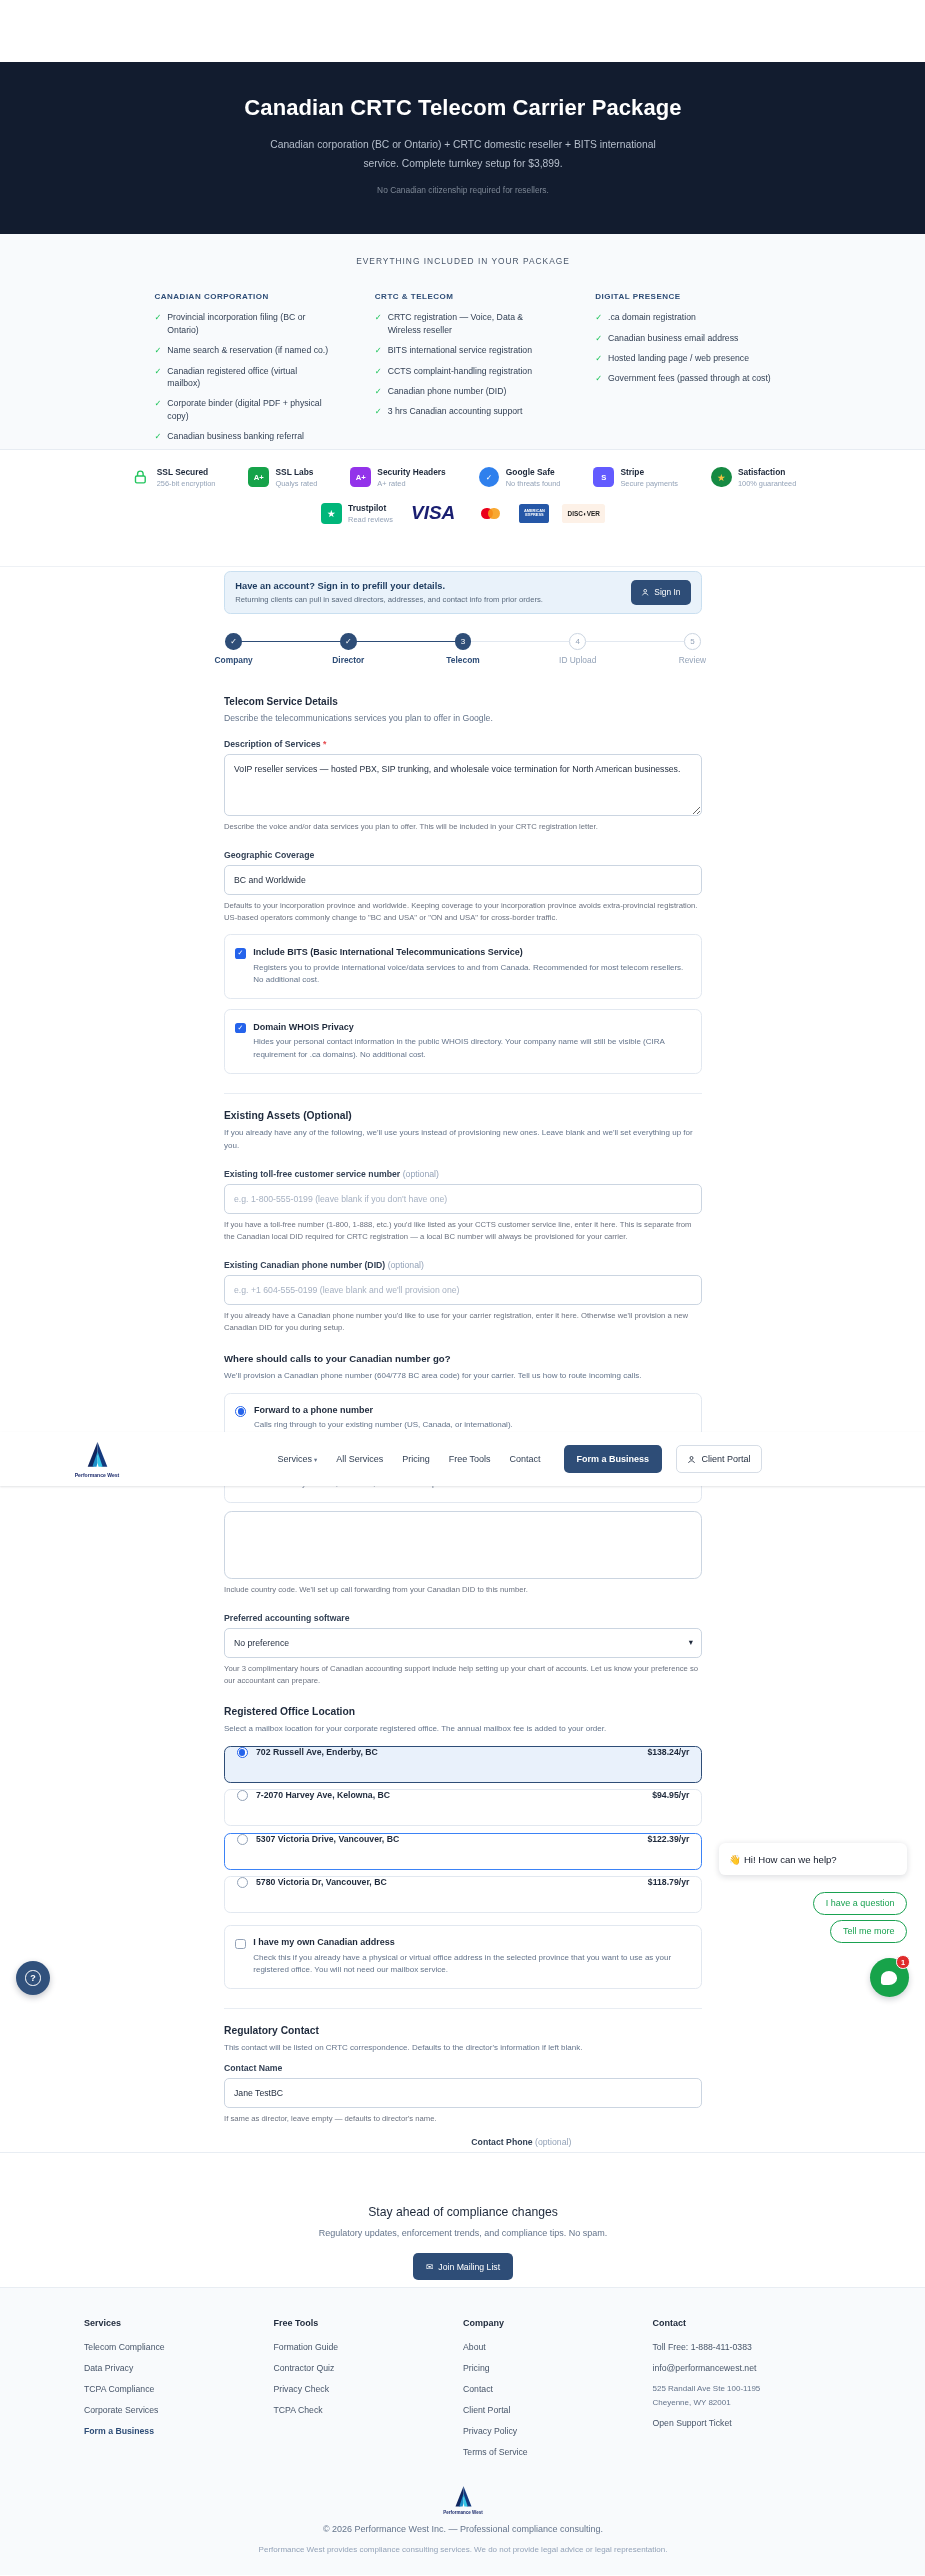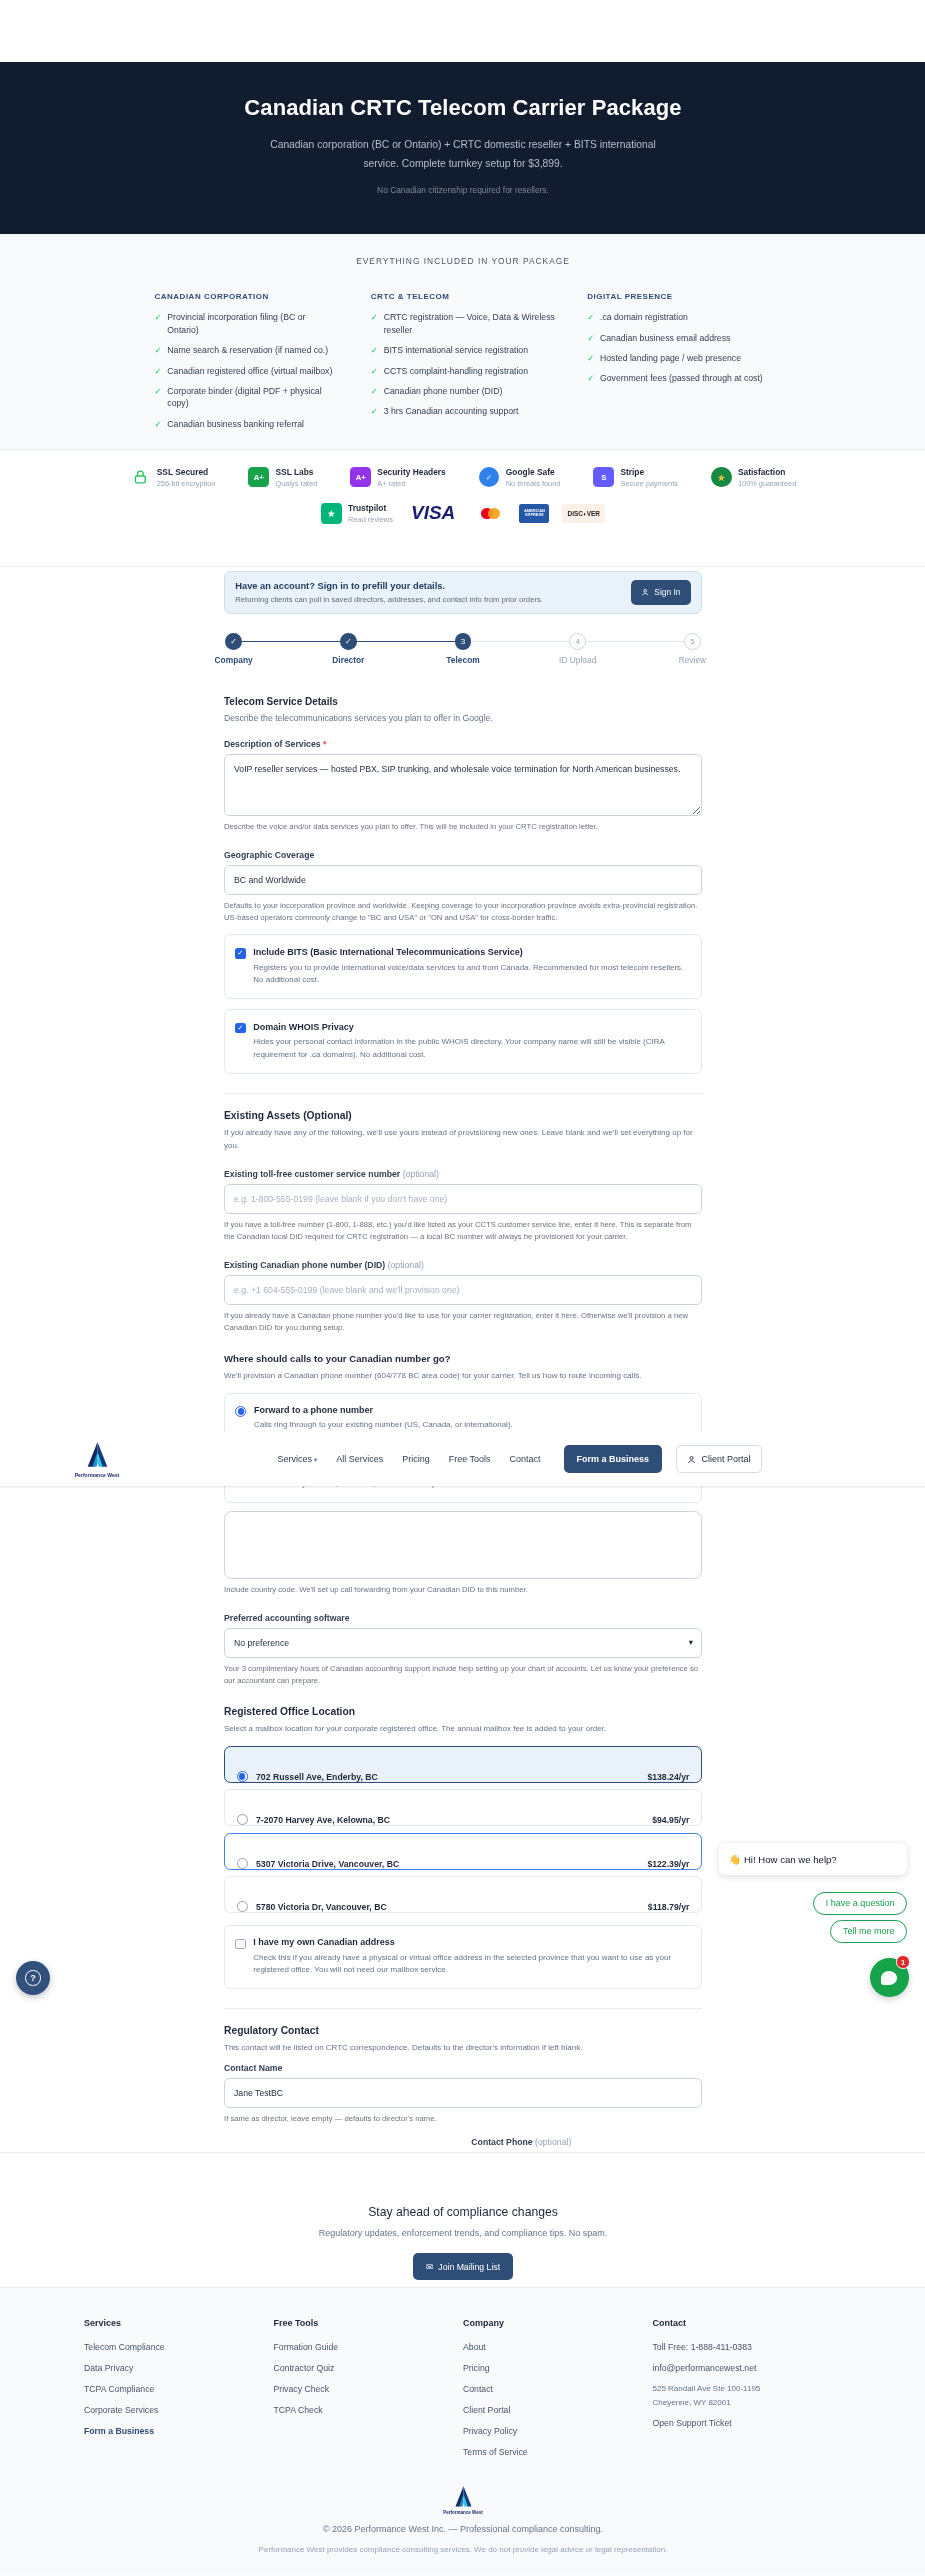--- a/index.html
+++ b/index.html
@@ -10,21 +10,21 @@
   }
   
   .top-spacer { height:62px; background:#ffffff; }
   .hero { height:172px; background:#121c2f; text-align:center; padding-top:33px; }
   .hero h1 { color:#ffffff; font-size:22px; font-weight:bold; letter-spacing:0.1px; }
   .hero .sub { margin:14px auto 0; width:411px; color:#b6bfcc; font-size:10.3px; line-height:1.85; }
   .hero .note { margin-top:11.6px; color:#7c8694; font-size:8.4px; }
   
   .included { height:215px; background:#f8fafc; padding-top:22px; }
   .included .eyebrow { text-align:center; font-size:8.4px; letter-spacing:1px; color:#475569; }
-  .inc-cols { width:617px; margin:26px auto 0; display:flex; gap:32px; }
+  .inc-cols { width:617px; margin:26px auto 0; display:flex; gap:44px; }
   .inc-col { flex:1; }
   .inc-col h3 { font-size:8px; letter-spacing:0.5px; color:#2e4d77; margin-bottom:10.3px; }
   .inc-item { display:flex; gap:5.8px; font-size:8.7px; color:#334155; line-height:1.45; margin-bottom:7.7px; }
   .tick { color:#22c55e; font-size:8.4px; flex:0 0 auto; }
   
   .trust { height:118px; background:#ffffff; border-top:0.6px solid #e7ecf2; border-bottom:0.6px solid #eef1f5; }
   .badges { display:flex; justify-content:center; gap:33px; padding-top:16.7px; }
   .badge { display:flex; gap:6.4px; align-items:center; }
   .badge .bic { width:20.6px; height:20.6px; border-radius:4.5px; display:flex; align-items:center; justify-content:center; color:#fff; font-size:7.7px; font-weight:bold; }
   .bt { font-size:8.4px; font-weight:bold; color:#1e293b; }
@@ -65,21 +65,21 @@
   .cbx.off { background:#fff; border:1px solid #94a3b8; }
   .card .ct { font-size:9px; font-weight:bold; color:#1e293b; }
   .card .cd { font-size:8px; color:#64748b; line-height:1.55; margin-top:4.5px; }
   .rad { width:11px; height:11px; border-radius:50%; flex:0 0 auto; margin-top:1.3px; }
   .rad.on { border:1.3px solid #2563eb; background:#fff; position:relative; }
   .rad.on::after { content:""; position:absolute; inset:1.3px; border-radius:50%; background:#2563eb; }
   .rad.off { border:1px solid #94a3b8; background:#fff; }
   .divider { height:0.6px; background:#e8edf3; margin:19px 0 2.6px; }
   .h3 { font-size:10.3px; font-weight:bold; margin-top:16.7px; }
   .h3sub { font-size:8px; color:#64748b; line-height:1.6; margin-top:5.8px; }
-  .office { border:0.6px solid #e2e8f0; border-radius:6.4px; padding:0 11.6px; height:37px; margin-top:6.4px; display:flex; align-items:flex-end; gap:8.4px; }
+  .office { border:0.6px solid #e2e8f0; border-radius:6.4px; padding:0 11.6px; height:37px; margin-top:6.4px; display:flex; align-items:flex-start; gap:8.4px; }
   .office .addr { font-size:8.7px; font-weight:bold; color:#1e293b; }
   .office .price { margin-left:auto; font-size:8.7px; font-weight:bold; color:#1e293b; }
   .office.sel { background:#e9f1fb; border-color:#2e4d77; }
   .office.focus { border:1px solid #3b82f6; }
   .office .rad { margin-top:0; }
   .select { position:relative; }
   .select .chev { position:absolute; right:9px; top:9px; color:#1e293b; font-size:8.4px; }
   .grid2 { display:flex; gap:16.7px; }
   .grid2 > div { flex:1; }
   

